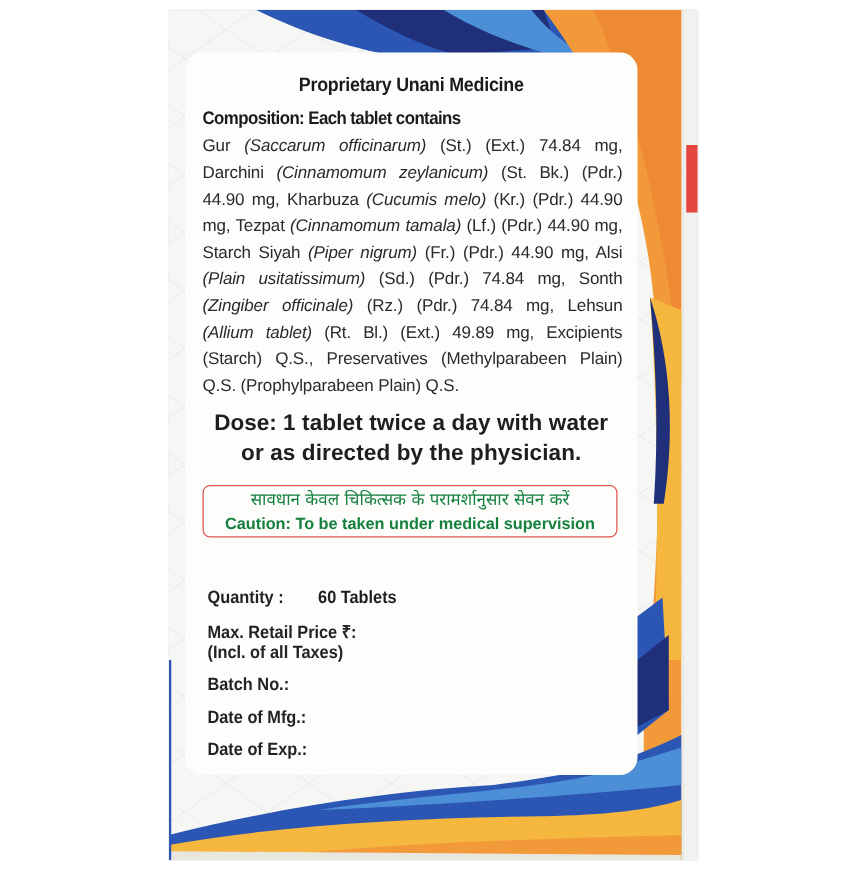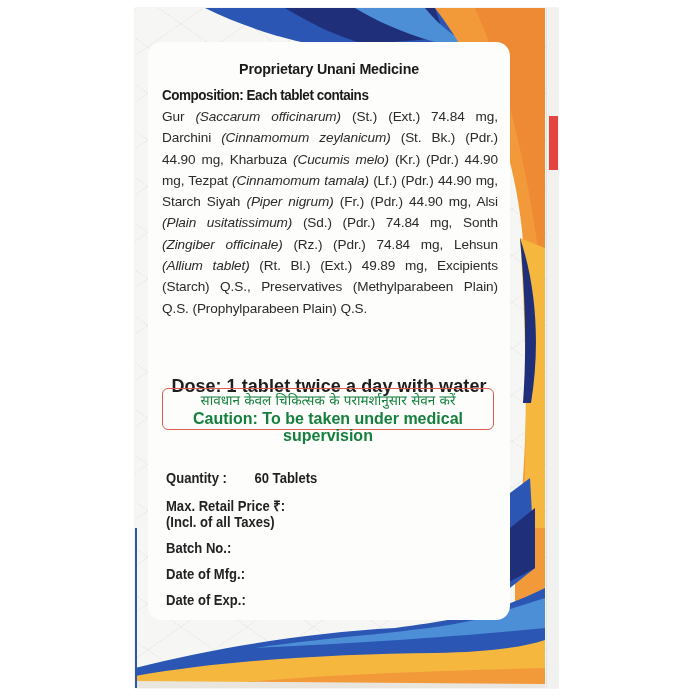--- a/index.html
+++ b/index.html
@@ -39,31 +39,31 @@
     letter-spacing:-0.5px; transform-origin:left; transform:scaleX(0.93);
   }
   .comp-body {
     position:absolute; left:14px; top:64px; width:336px;
     font-size:13.6px; line-height:21.3px; text-align:justify; color:#2a2a2a;
     letter-spacing:-0.1px;
   }
   .comp-body i { font-style:italic; }
   .dose {
     position:absolute; left:0; width:362px; top:284px; text-align:center;
-    font-size:18px; line-height:24px; font-weight:bold; color:#1e1e1e;margin-top:48px;
+    font-size:18px; line-height:24px; font-weight:bold; color:#1e1e1e;
   }
   .dose b { font-weight:bold; }
   .dose .rest { font-weight:bold; letter-spacing:0.1px; }
   .caution {
     position:absolute; left:14px; top:346px; width:332px; height:42px;
     border:1.5px solid #e05a4e; border-radius:6px; text-align:center;
     color:#15803d; box-sizing:border-box;
   }
   .caution .hi { font-size:13.5px; line-height:19px; margin-top:2px; font-family:"DejaVu Sans", sans-serif; }
-  .caution .en { font-size:16px; line-height:17px; font-weight:bold; }
+  .caution .en { font-size:13px; line-height:17px; font-weight:bold; }
   .info { position:absolute; left:18px; font-size:14.2px; font-weight:bold; color:#1e1e1e; transform-origin:left; transform:scaleX(0.92); }
   .info .lbl { font-weight:normal; font-weight:bold; color:#222; }
   .info .val { display:inline-block; margin-left:26px; }
 </style>
 </head>
 <body>
 
 <div class="box">
   <div class="quilt"></div>
   <svg class="deco-svg" width="423" height="680" viewBox="0 0 423 680">
@@ -119,20 +119,21 @@
     <i>(Zingiber officinale)</i>
     <span>(Rz.) (Pdr.) 74.84 mg,</span>
     <span>Lehsun</span>
     <i>(Allium tablet)</i>
     <span>(Rt. Bl.) (Ext.) 49.89 mg,</span>
     <span>Excipients (Starch) Q.S., Preservatives (Methylparabeen Plain) Q.S. (Prophylparabeen Plain) Q.S.</span>
   </div>
 
   <div class="dose">
     <div><b>Dose:</b> <span class="rest">1 tablet twice a day with water</span></div>
+    <div class="rest">or as directed by the physician.</div>
   </div>
 
   <div class="caution">
     <div class="hi">सावधान केवल चिकित्सक के परामर्शानुसार सेवन करें</div>
     <div class="en">Caution: To be taken under medical supervision</div>
   </div>
 
   <div class="info" style="top:428px;">
     <span class="lbl">Quantity :</span>
     <span class="val">60 Tablets</span>

